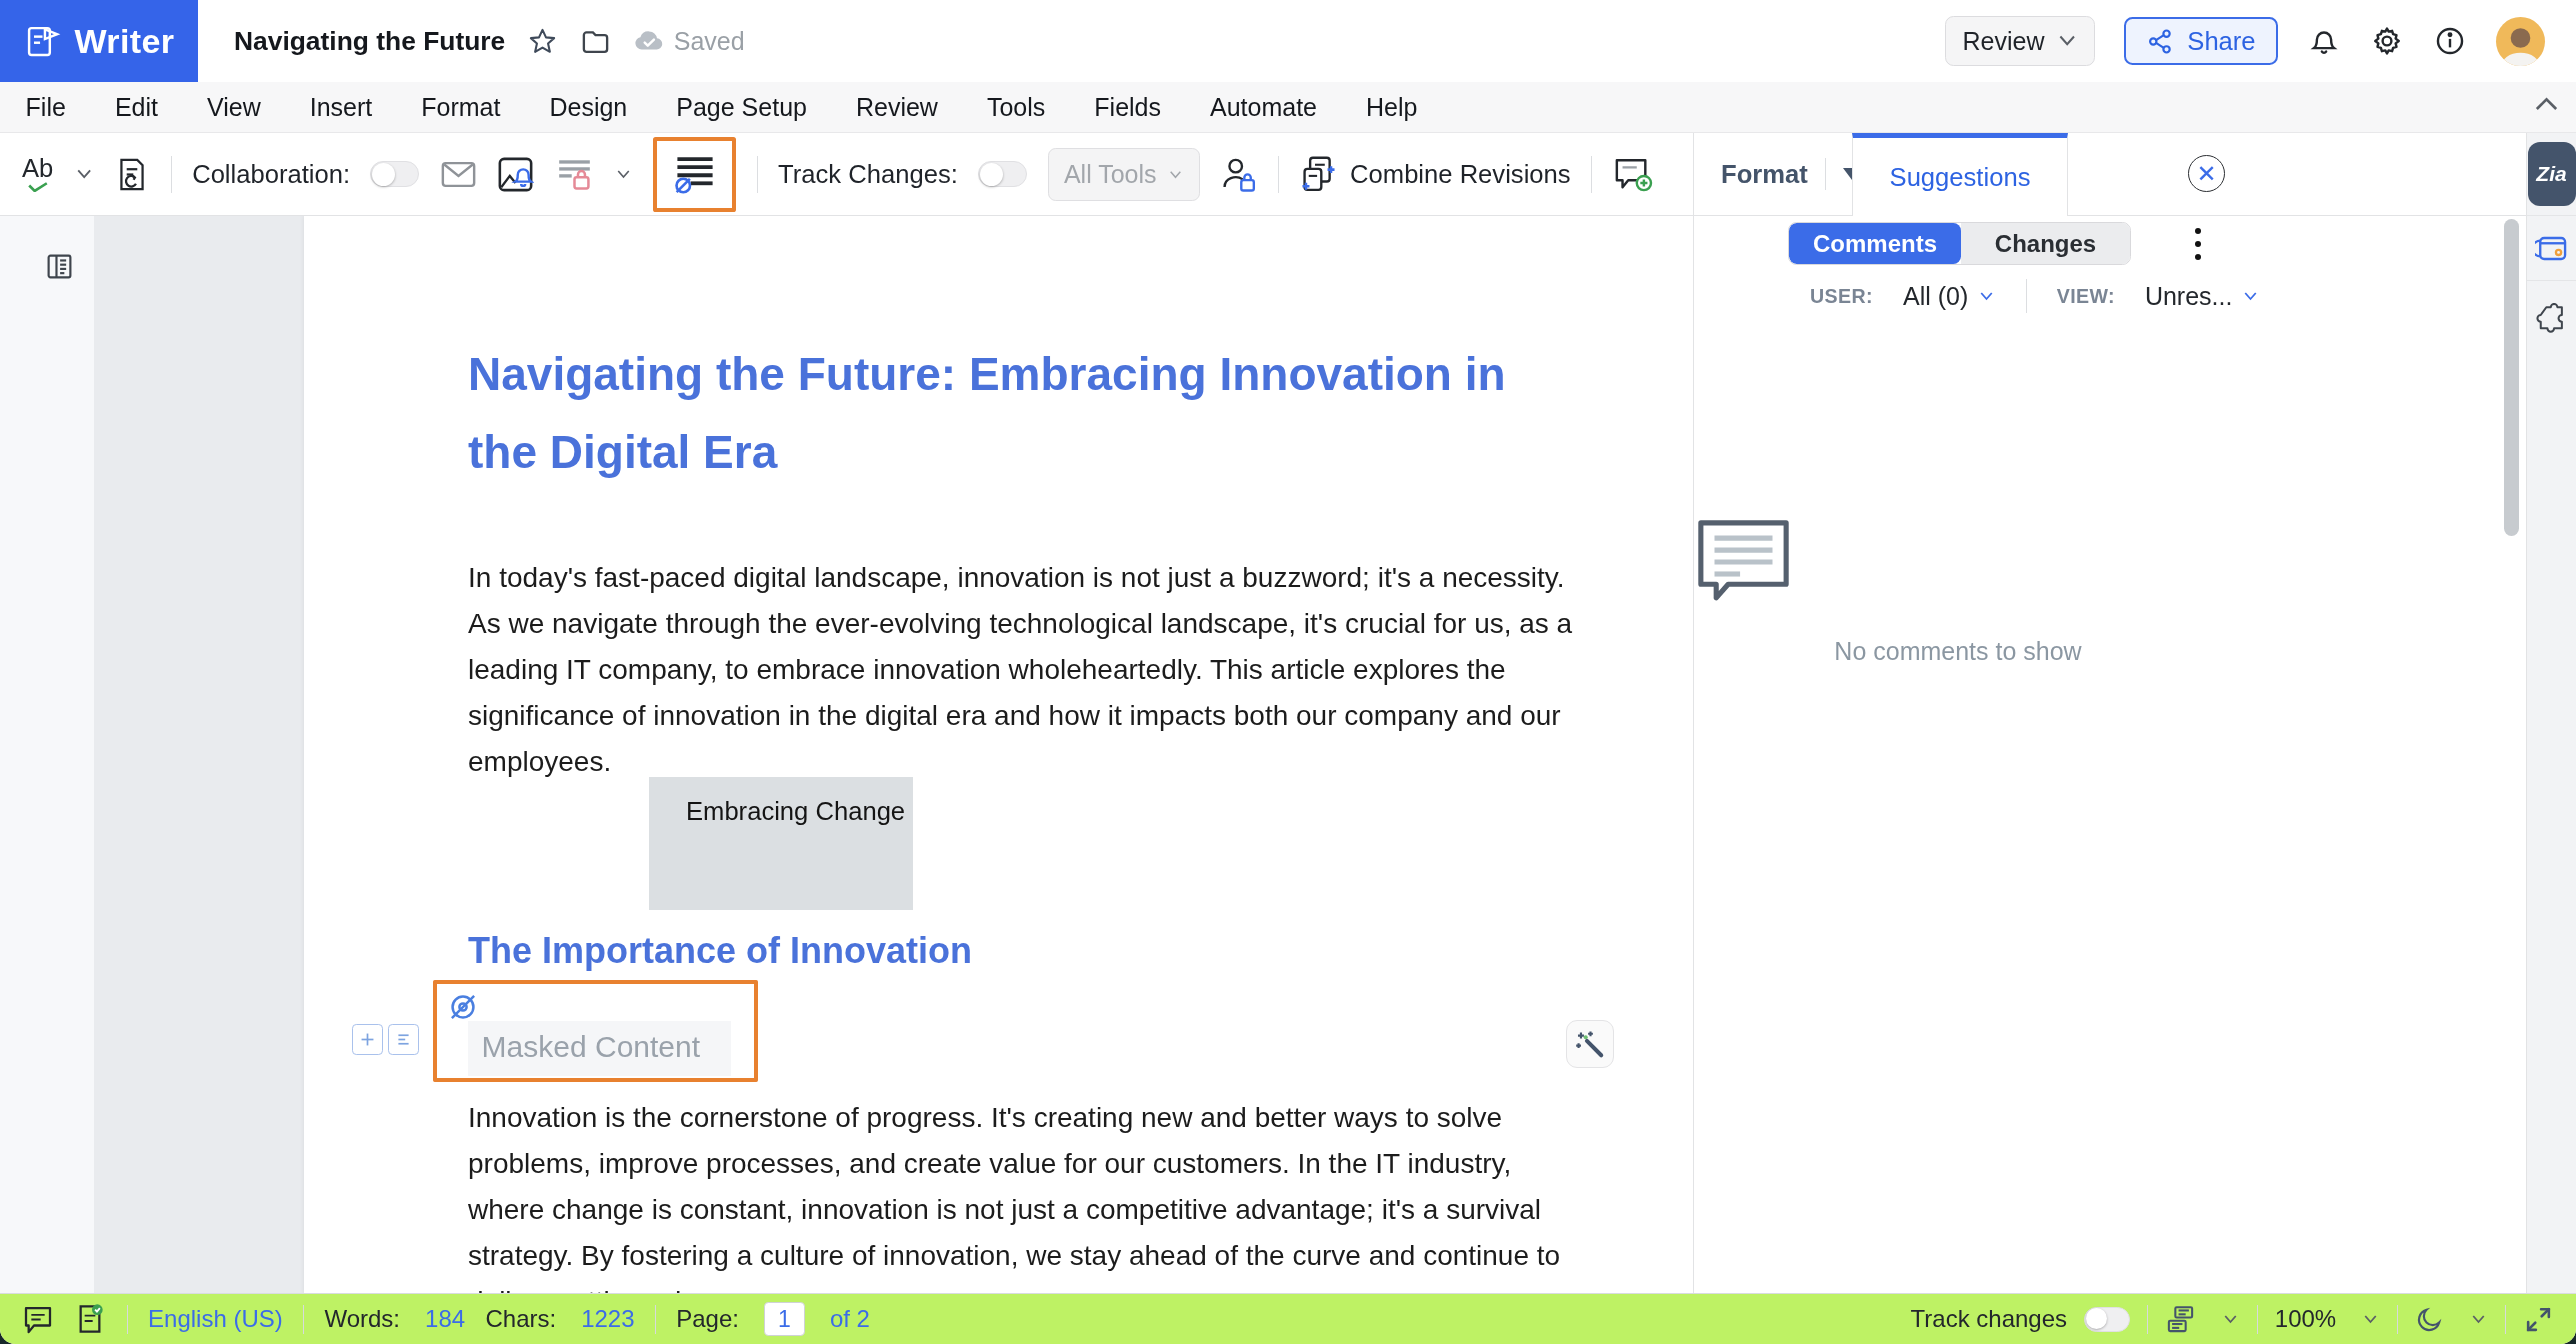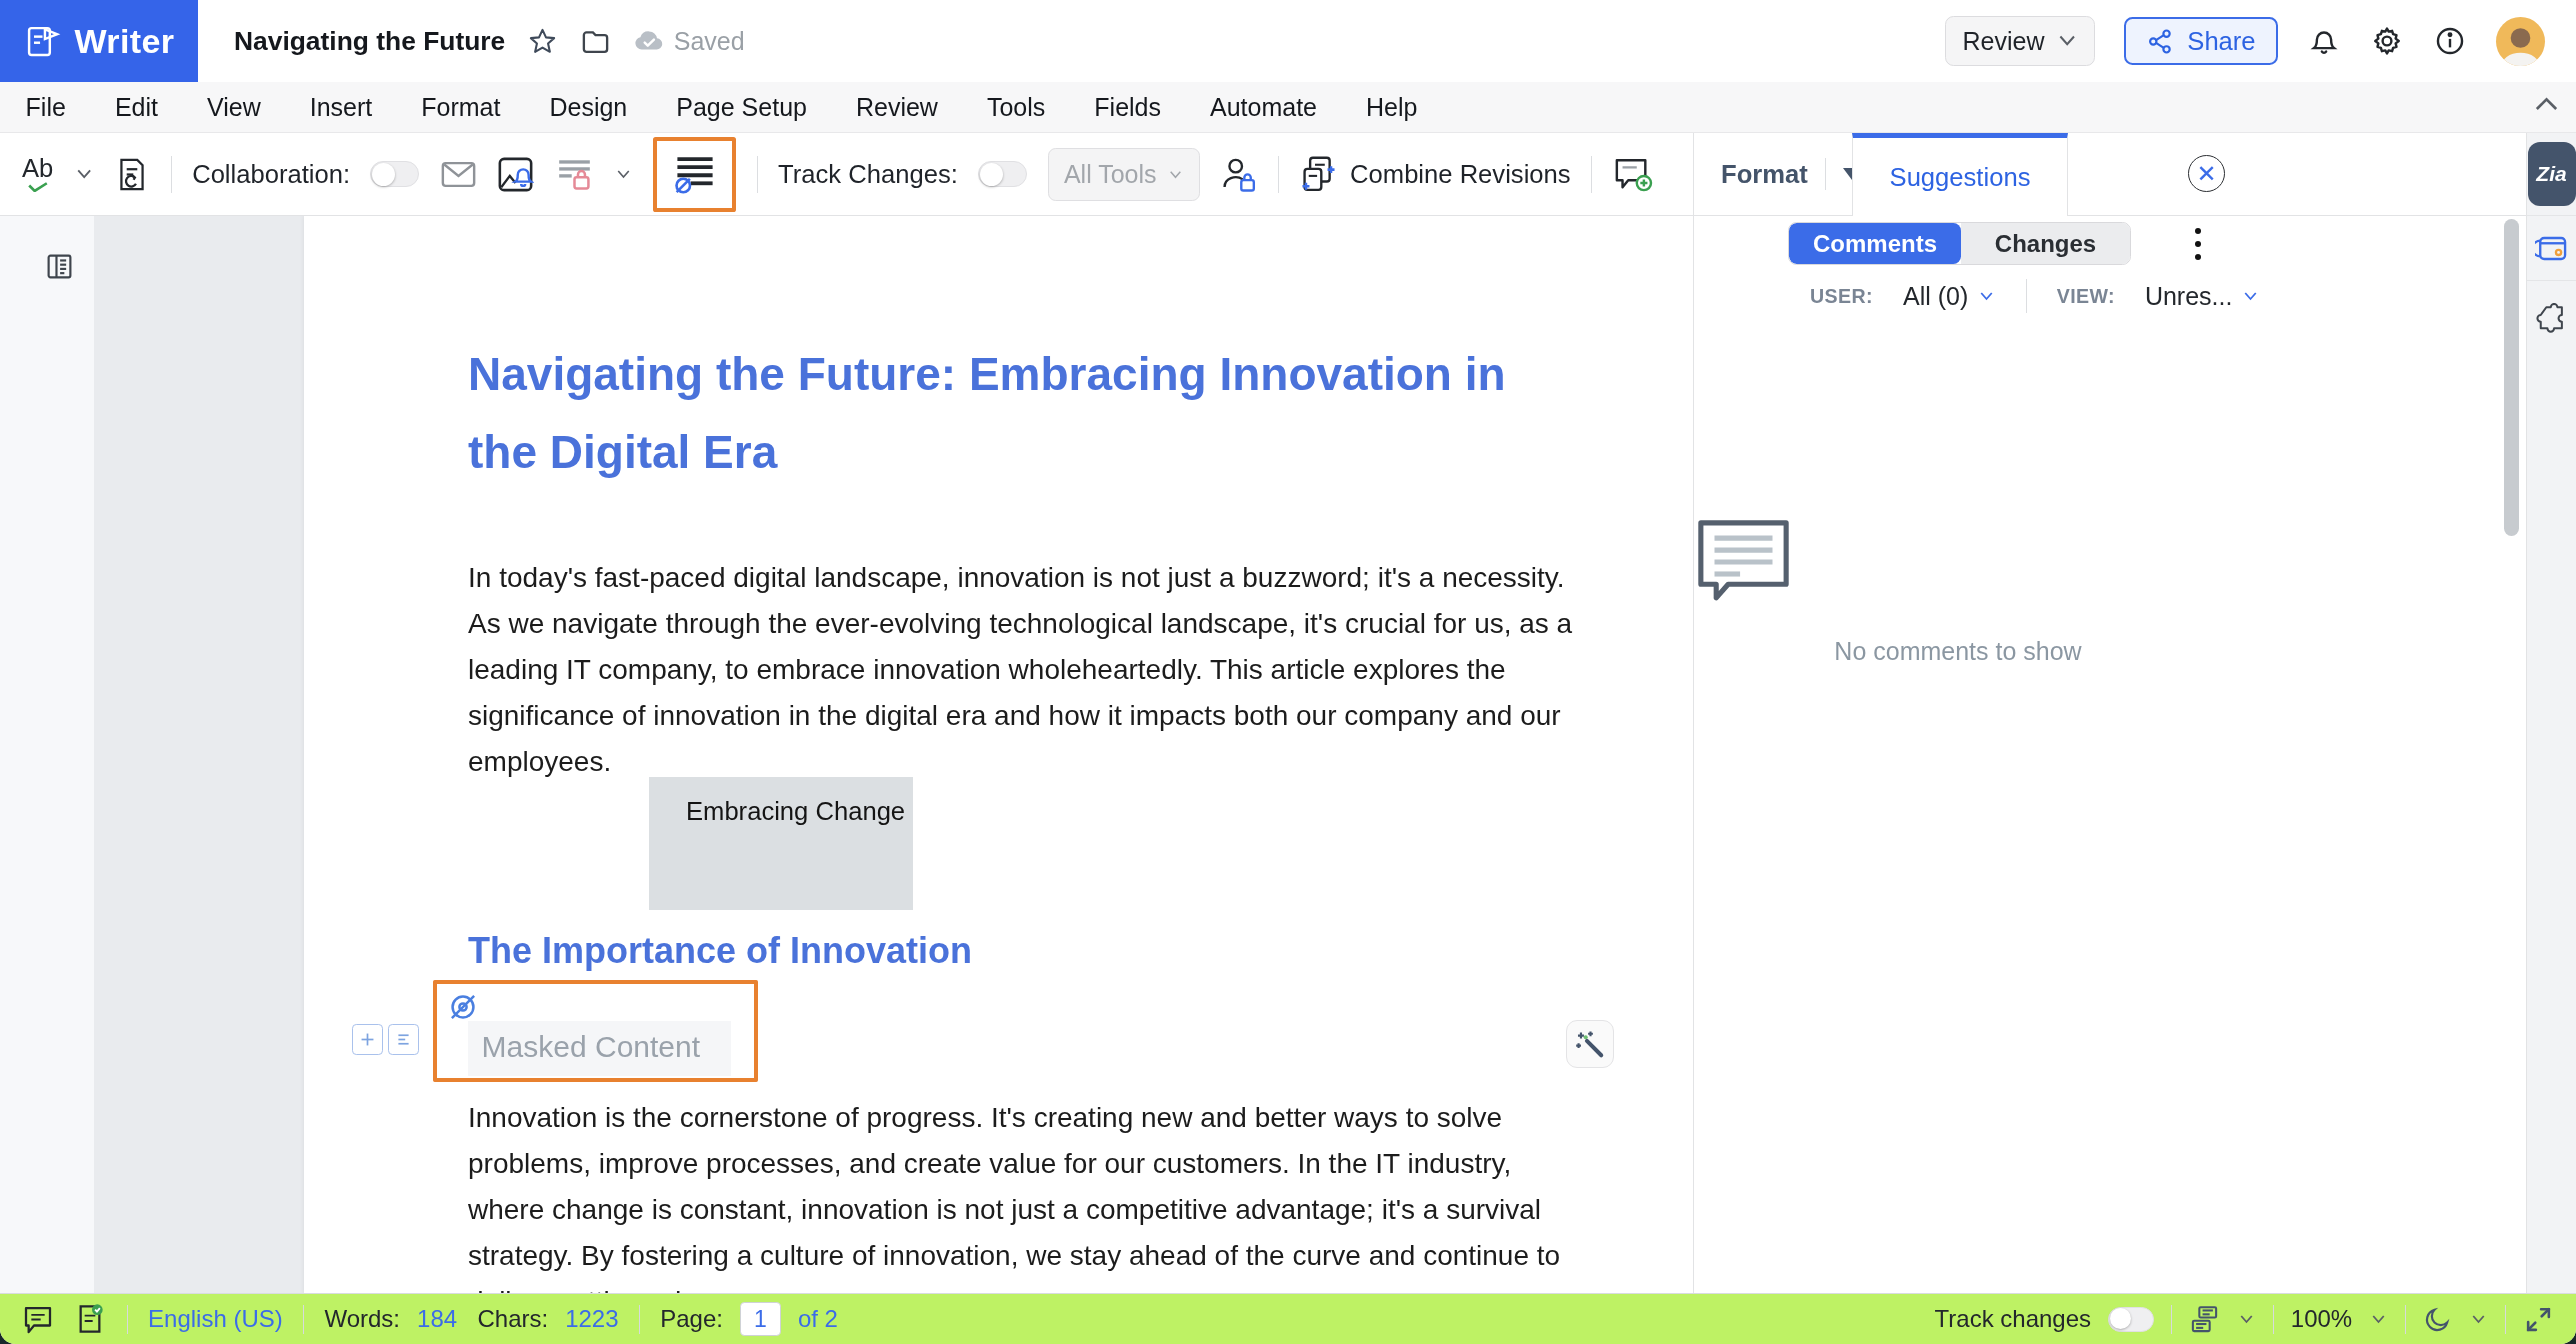--- a/index.html
+++ b/index.html
@@ -101,21 +101,21 @@
 
   
   .statusbar { position:absolute; left:0; top:1293px; width:2576px; height:51px; background:#bef264; border-top:0.9px solid #d9dcdf;
                display:flex; align-items:center; font-size:24px; color:#23272c; }
   .sb-left { display:flex; align-items:center; gap:20.4px; padding-left:22px; }
   .sb-right { margin-left:auto; display:flex; align-items:center; gap:17px; padding-right:22px; }
   .sb-div { width:0.9px; height:29px; background:#d7dadd; }
   .blue { color:#3b6ce8; }
   .page-box { width:41px; height:34px; border:0.9px solid #cfd2d6; border-radius:4.3px; background:#fff; text-align:center;
               font-size:23px; color:#3b6ce8; font-family:"Liberation Sans", sans-serif; }
-  .sb-group { display:flex; align-items:center; gap:17px; cursor:pointer; }
+  .sb-group { display:flex; align-items:center; gap:25px; cursor:pointer; }
   .toggle.sm { width:46px; height:25px; }
   .toggle.sm::after { width:21px; height:21px; }
 
   svg { display:block; }
   .chev { stroke:#5a5f66; }
   .chev-blue { stroke:#3b6ce8; }
 </style>
 </head>
 <body>
 

